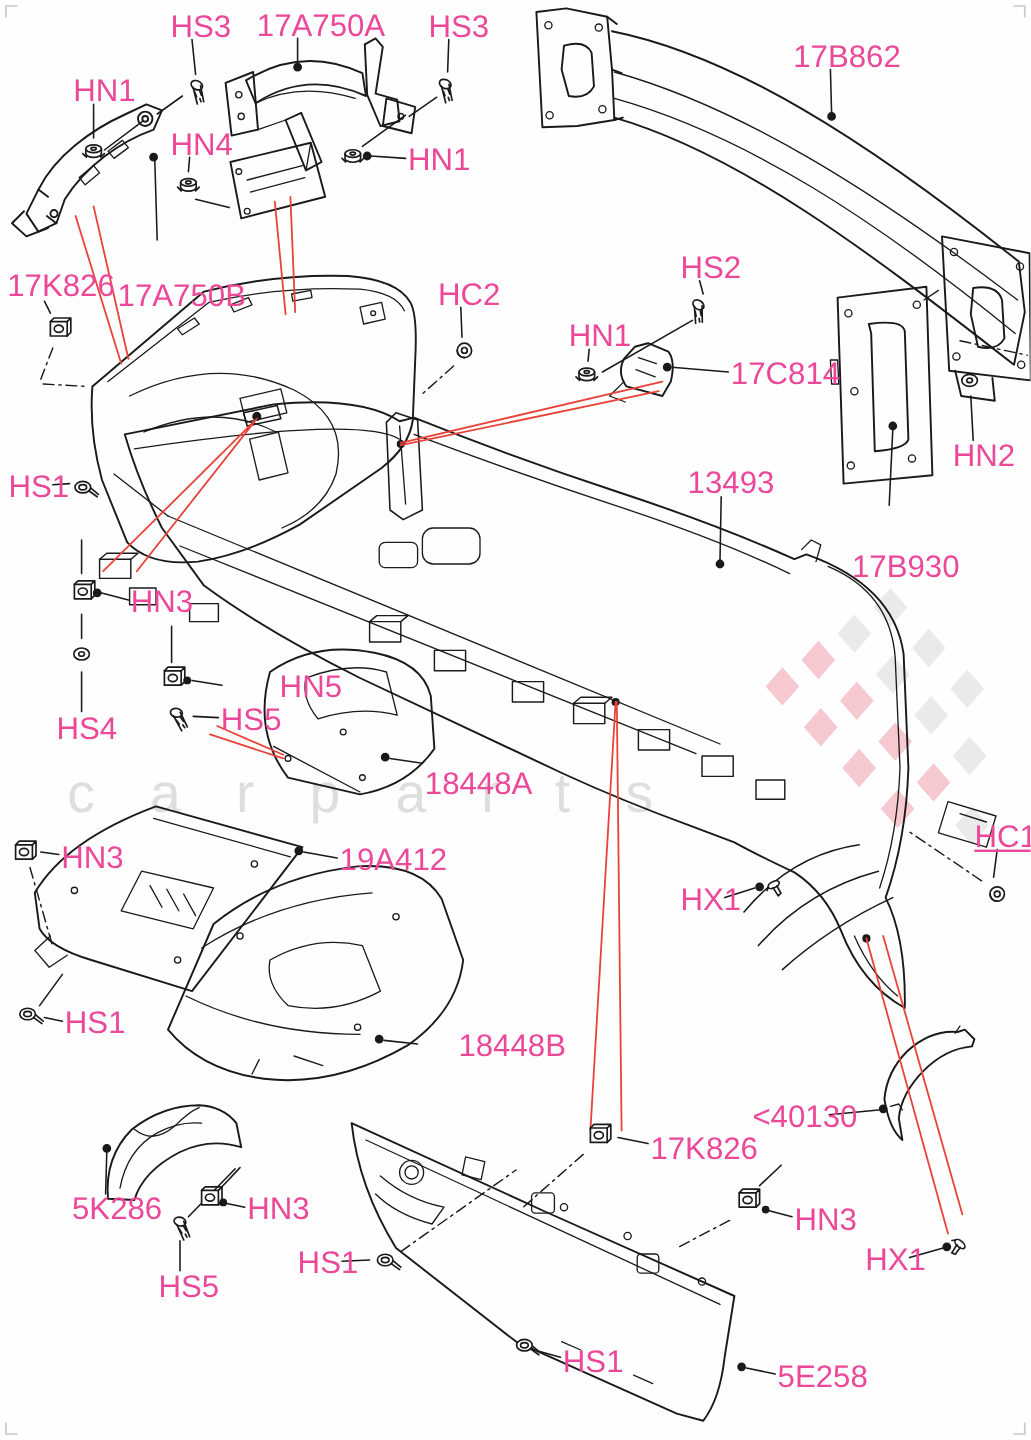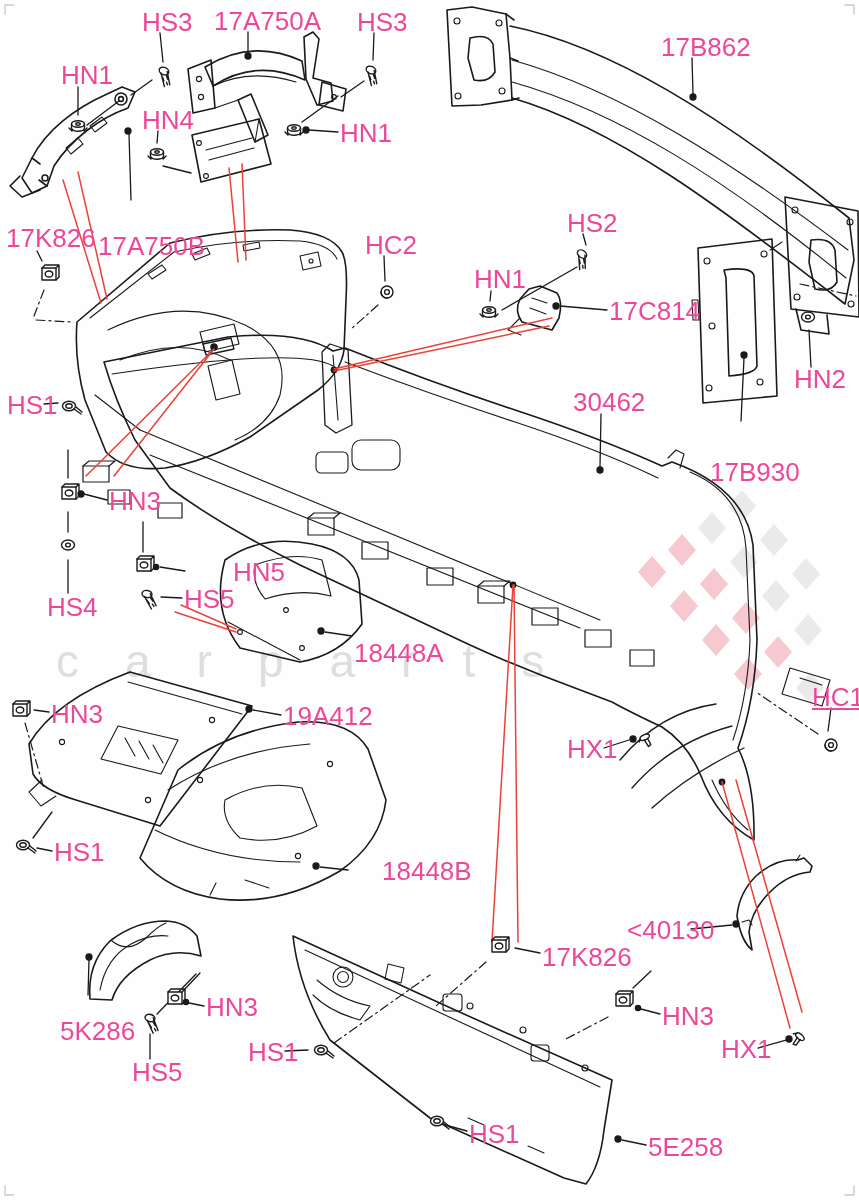--- a/index.html
+++ b/index.html
@@ -373,34 +373,34 @@
       <div class="lbl" style="left: 142px; top: 109px;">HN4</div>
       <div class="lbl" style="left: 340px; top: 122px;">HN1</div>
       <div class="lbl" style="left: 98px; top: 203px; margin-top: 32px;">17A750B</div>
       <div class="lbl" style="left: 6px; top: 227px;">17K826</div>
       <div class="lbl" style="left: 365px; top: 234px;">HC2</div>
       <div class="lbl" style="left: 567px; top: 212px;">HS2</div>
       <div class="lbl" style="left: 474px; top: 268px;">HN1</div>
       <div class="lbl" style="left: 609px; top: 300px;">17C814</div>
       <div class="lbl" style="left: 794px; top: 368px;">HN2</div>
       <div class="lbl" style="left: 7px; top: 394px;">HS1</div>
-      <div class="lbl" style="left: 573px; top: 391px;">30462</div>
+      <div class="lbl" style="left: 573px; top: 391px;">13493</div>
       <div class="lbl" style="left: 710px; top: 423px; margin-top: 38px;">17B930</div>
       <div class="lbl" style="left: 109px; top: 490px;">HN3</div>
       <div class="lbl" style="left: 187px; top: 561px; margin-left: 46px;">HN5</div>
       <div class="lbl" style="left: 184px; top: 588px;">HS5</div>
       <div class="lbl" style="left: 47px; top: 596px;">HS4</div>
       <div class="lbl" style="left: 354px; top: 642px; text-align: center;">18448A</div>
       <div class="lbl" style="left: 51px; top: 703px;">HN3</div>
       <div class="lbl" style="left: 283px; top: 705px;">19A412</div>
       <div class="lbl" style="left: 812px; top: 686px; text-decoration: underline;">HC1</div>
       <div class="lbl" style="left: 567px; top: 738px;">HX1</div>
       <div class="lbl" style="left: 54px; top: 841px;">HS1</div>
       <div class="lbl" style="left: 350px; top: 860px; margin-left: 32px;">18448B</div>
-      <div class="lbl" style="left: 60px; top: 996px; margin-top: 24px;">5K286</div>
+      <div class="lbl" style="left: 60px; top: 996px;">5K286</div>
       <div class="lbl" style="left: 206px; top: 996px;">HN3</div>
       <div class="lbl" style="left: 132px; top: 1061px;">HS5</div>
       <div class="lbl" style="left: 248px; top: 1041px;">HS1</div>
       <div class="lbl" style="left: 627px; top: 919px;">&lt;40130</div>
       <div class="lbl" style="left: 542px; top: 946px;">17K826</div>
       <div class="lbl" style="left: 662px; top: 1005px;">HN3</div>
       <div class="lbl" style="left: 721px; top: 1038px;">HX1</div>
       <div class="lbl" style="left: 469px; top: 1123px;">HS1</div>
       <div class="lbl" style="left: 648px; top: 1136px;">5E258</div>
     </div>

